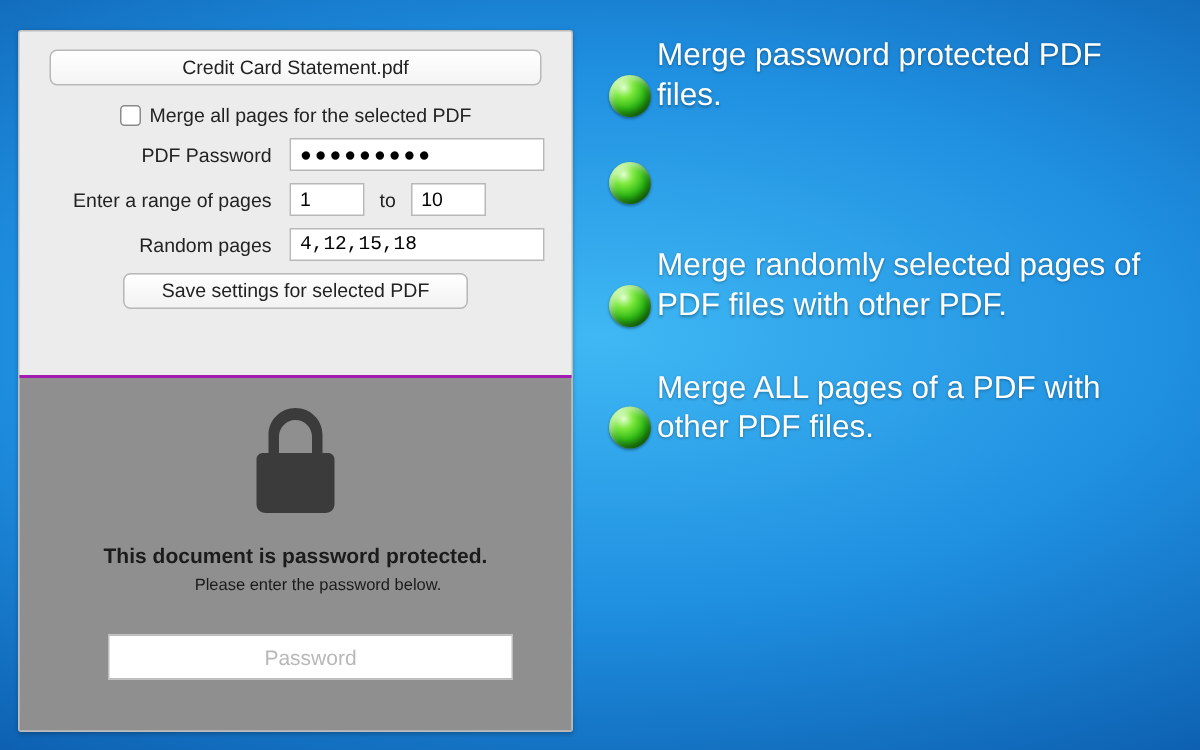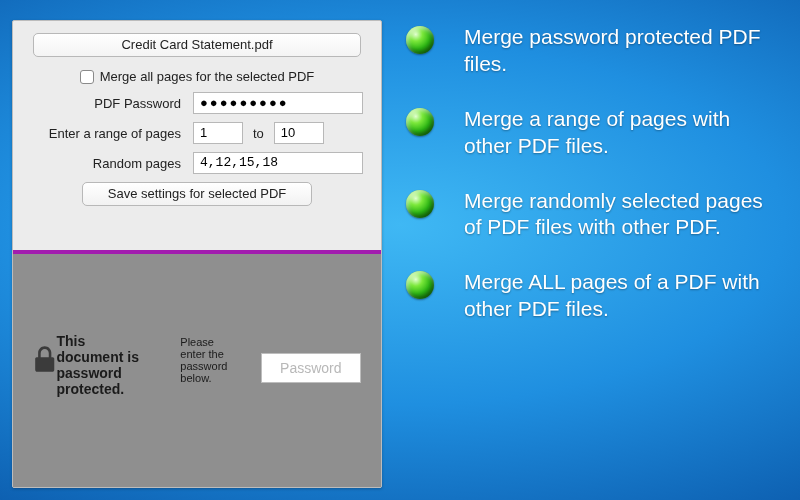--- a/index.html
+++ b/index.html
@@ -96,28 +96,29 @@
     border-radius: 5px;
     font-size: 13px;
     line-height: 22px;
     text-align: center;
     color: #222;
   }
 
   .locked-area {
     flex: 1;
     background: #8f8f8f;
-    border-top: 4px solid #a21caf;
-    display: flex;
+    border-top: 2px solid #a21caf;
+    display: flex;
+    flex-direction: column;
     align-items: center;
     padding: 18px 20px 24px 20px;
   }
   .lock-icon { margin-bottom: 18px; }
   .locked-title { font-size: 14px; font-weight: 600; color: #1b1b1b; margin-bottom: 6px; }
-  .locked-sub { font-size: 11px; color: #1b1b1b; margin-bottom: 16px; padding-left: 30px; }
+  .locked-sub { font-size: 11px; color: #1b1b1b; margin-bottom: 27px; padding-left: 30px; }
   .locked-pass {
     width: 270px; height: 30px;
     background: #fff;
     border: 1px solid #bdbdbd;
     text-align: center;
     font-size: 14px;
     color: #b8b8b8;
     line-height: 28px;
     margin-left: 20px;
   }
@@ -125,22 +126,22 @@
   
   .features {
     flex: 1;
     padding: 24px 18px 0 24px;
     display: flex;
     flex-direction: column;
     gap: 28px;
   }
   .feature {
     display: flex;
-    align-items: flex-start;
-    gap: 30px;
+    align-items: flex-end;
+    gap: 4px;
   }
   .bullet {
     width: 28px; height: 28px;
     border-radius: 50%;
     background: radial-gradient(circle at 35% 30%, #e2ffd1 0%, #7be83a 25%, #2bb514 55%, #0a5c05 100%);
     box-shadow: inset -2px -3px 4px rgba(0,0,0,.35), inset 2px 3px 4px rgba(255,255,255,.6), 0 1px 2px rgba(0,0,0,.4);
     flex-shrink: 0;
     margin-top: 2px;
   }
   .feature-text {
@@ -201,21 +202,20 @@
   </div>
 </div>
 
 <div class="features">
   <div class="feature">
     <div class="bullet"></div>
     <div class="feature-text">Merge password protected PDF files.</div>
   </div>
   <div class="feature">
     <div class="bullet"></div>
-    <div class="feature-text">Merge a range of pages with other PDF files.</div>
   </div>
   <div class="feature">
     <div class="bullet"></div>
     <div class="feature-text">Merge randomly selected pages of PDF files with other PDF.</div>
   </div>
   <div class="feature">
     <div class="bullet"></div>
     <div class="feature-text">Merge ALL pages of a PDF with other PDF files.</div>
   </div>
 </div>

